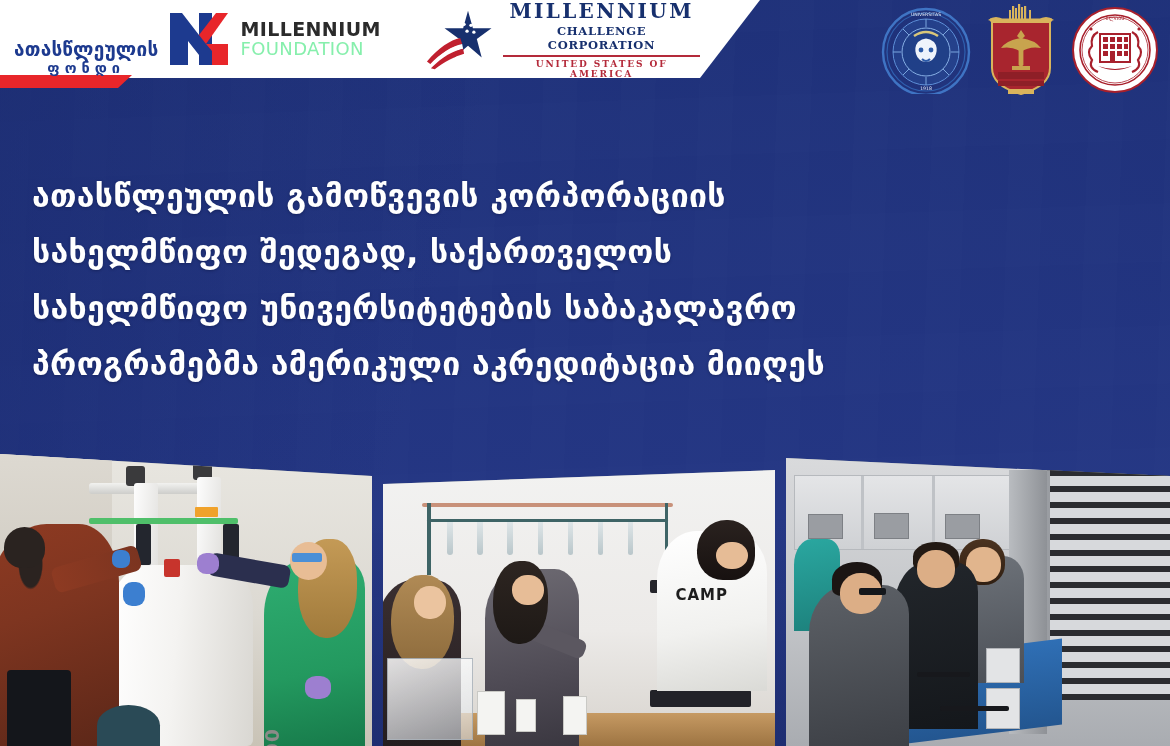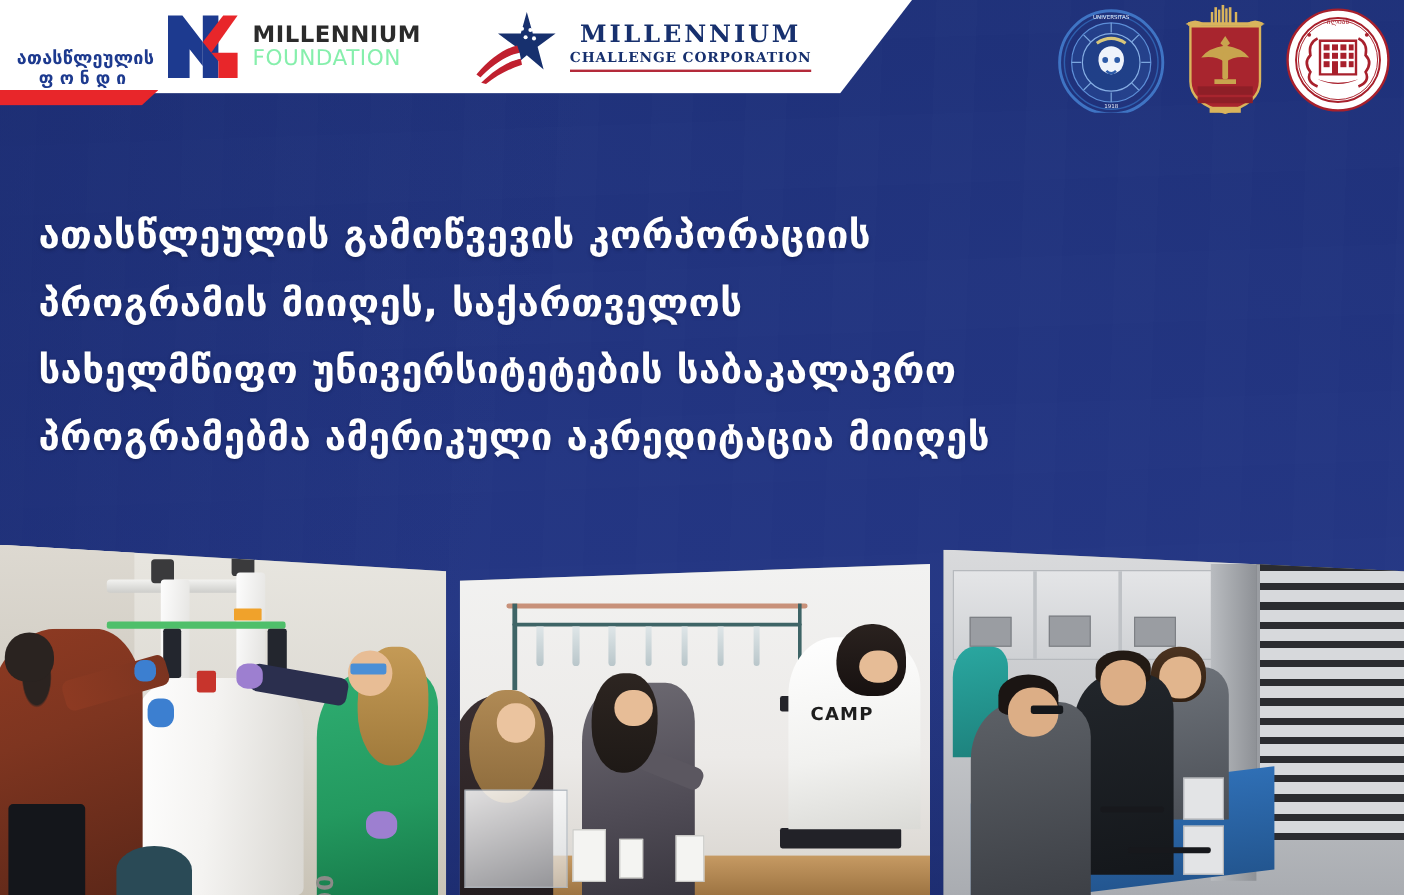--- a/index.html
+++ b/index.html
@@ -64,21 +64,21 @@
     display:flex; align-items:center;
     z-index:7;
   }
 
   
   .mf-logo { display:flex; align-items:center; margin-left:14px; }
   .mf-ka {
     font-family:"DejaVu Sans","Liberation Sans",sans-serif;
     color:#1d3a8f; text-align:center; line-height:1.18;
   }
-  .mf-ka .l1 { font-size:15px; font-weight:700; letter-spacing:.2px;margin-top:37px; }
+  .mf-ka .l1 { font-size:19px; font-weight:700; letter-spacing:.2px;margin-top:37px; }
   .mf-ka .l2 { font-size:14.5px; font-weight:700; letter-spacing:5px; }
   .mf-mark { width:62px; height:56px; margin:0 10px; }
   .mf-en { line-height:1.02; }
   .mf-en .e1 { font-size:19px; font-weight:800; color:#2b2b2b; letter-spacing:.4px; }
   .mf-en .e2 { font-size:18px; font-weight:400; color:#86efac; letter-spacing:.4px; }
 
   
   .abet-logo { display:flex; align-items:center; margin-left:46px; }
   .abet-ring {
     width:50px; height:50px; border-radius:50%;
@@ -350,20 +350,21 @@
         <circle cx="43" cy="23" r="1.7" fill="#fff"></circle>
           <circle cx="50" cy="24" r="1.7" fill="#fff"></circle>
         <path d="M2 54 C14 40 26 32 36 30 L38 36 C27 39 16 46 6 57 Z" fill="#c0202f"></path>
         <path d="M4 58 C16 45 28 38 38 36 L39 41 C29 44 18 50 8 60 Z" fill="#ffffff"></path>
         <path d="M6 61 C18 49 29 43 39 41 L40 46 C30 49 20 54 10 62 Z" fill="#c0202f"></path>
       </svg>
       <div class="mcc-txt">
         <div class="m1">MILLENNIUM</div>
         <div class="m2">CHALLENGE CORPORATION</div>
         <div class="mcc-rule"></div>
+        <div class="m3">UNITED STATES OF AMERICA</div>
       </div>
     </div>
   </div>
 
   <div class="seals">
 
     <svg class="seal seal-tsu" viewBox="0 0 96 88">
       <circle cx="48" cy="46" r="43" fill="none" stroke="#3f74c4" stroke-width="2.4"></circle>
       <circle cx="48" cy="46" r="39" fill="none" stroke="#2f5fae" stroke-width="1.2"></circle>
       <circle cx="48" cy="46" r="33" fill="#2d5ba8" opacity=".35"></circle>
@@ -431,21 +432,21 @@
       </g>
       <path d="M30 28 q-8 4 -6 14 q-6 6 0 14 q-4 8 6 12" fill="none" stroke="#a8202c" stroke-width="2.2"></path>
       <path d="M64 28 q8 4 6 14 q6 6 0 14 q4 8 -6 12" fill="none" stroke="#a8202c" stroke-width="2.2"></path>
       <path d="M30 62 q17 8 34 0 q-17 6 -34 0 z" fill="#a8202c"></path>
       <text x="47" y="16" font-size="6" fill="#a8202c" text-anchor="middle" font-family="DejaVu Sans, sans-serif">ილიას</text>
     </svg>
   </div>
 
   <div class="headline">
     <span class="ln">ათასწლეულის გამოწვევის კორპორაციის</span>
-    <span class="ln">პროგრამის მიიღეს, საქართველოს</span>
+    <span class="ln">სახელმწიფო შედეგად, საქართველოს</span>
     <span class="ln">სახელმწიფო უნივერსიტეტების საბაკალავრო</span>
     <span class="ln">პროგრამებმა ამერიკული აკრედიტაცია მიიღეს</span>
   </div>
 
   <div class="photos">
 
     <div class="photo photo-1 p1">
       <div class="p1-scene"></div>
       <div class="wall-l"></div>
       <div class="pipe"></div>

